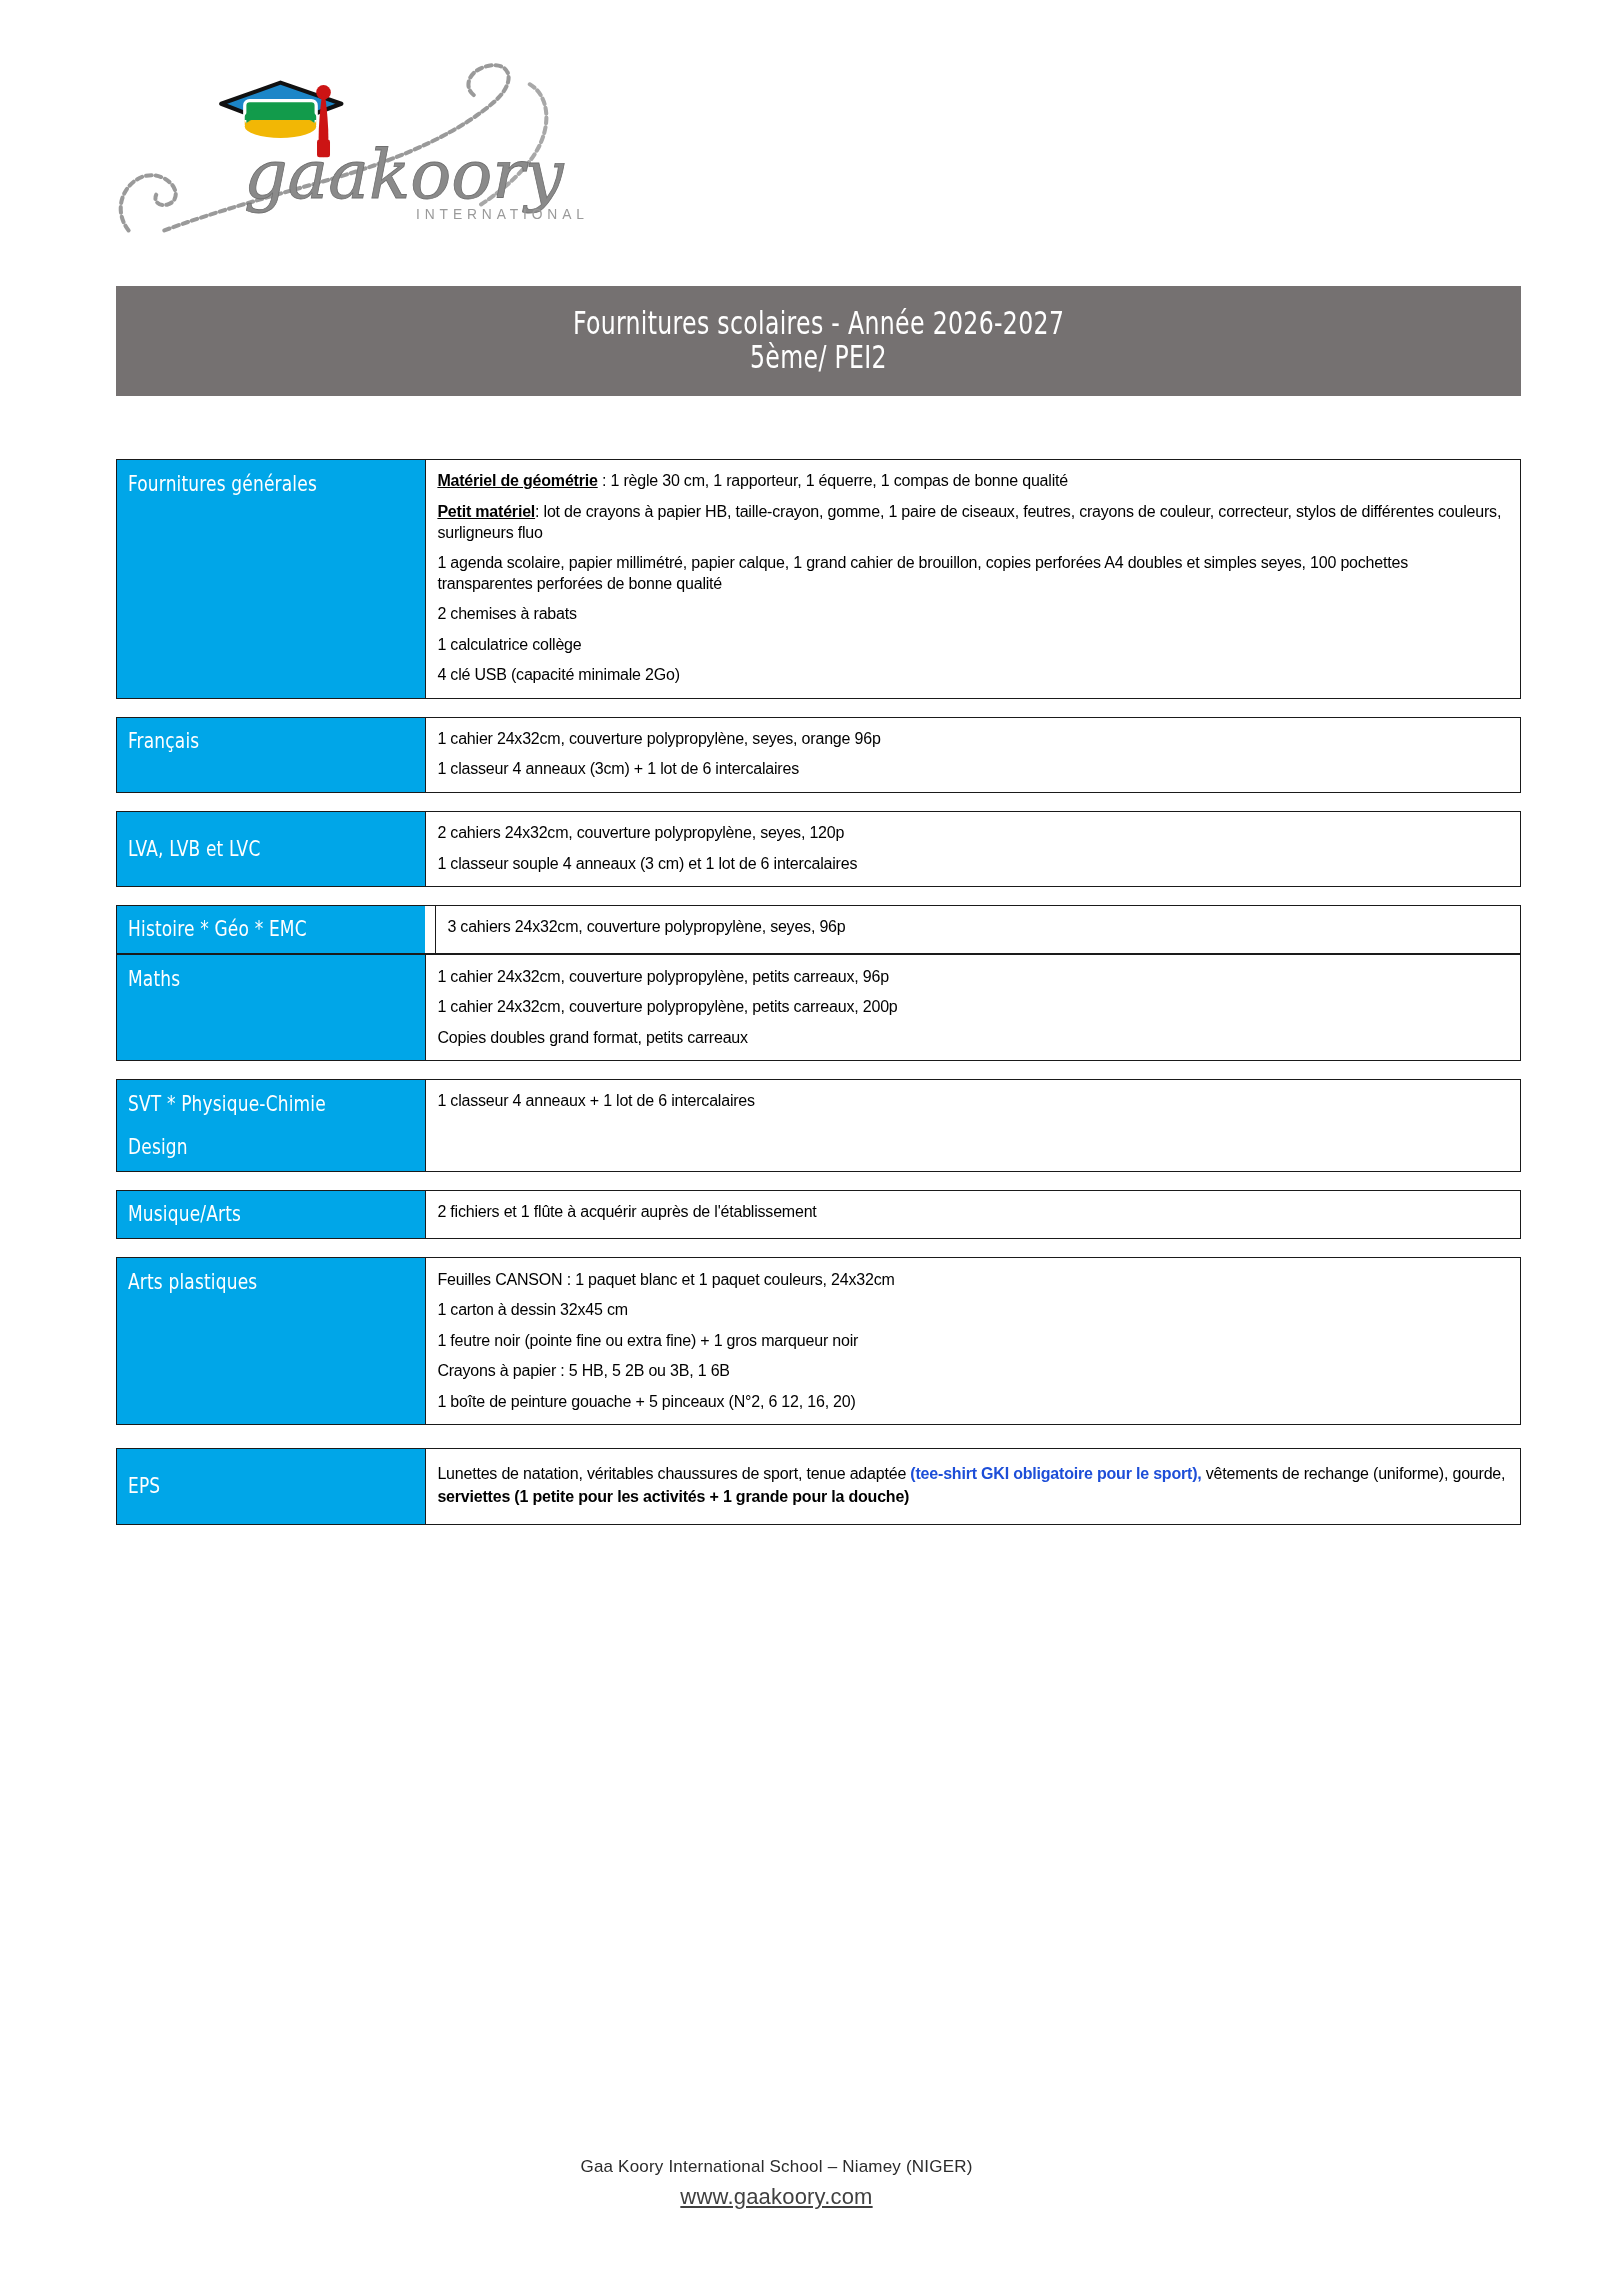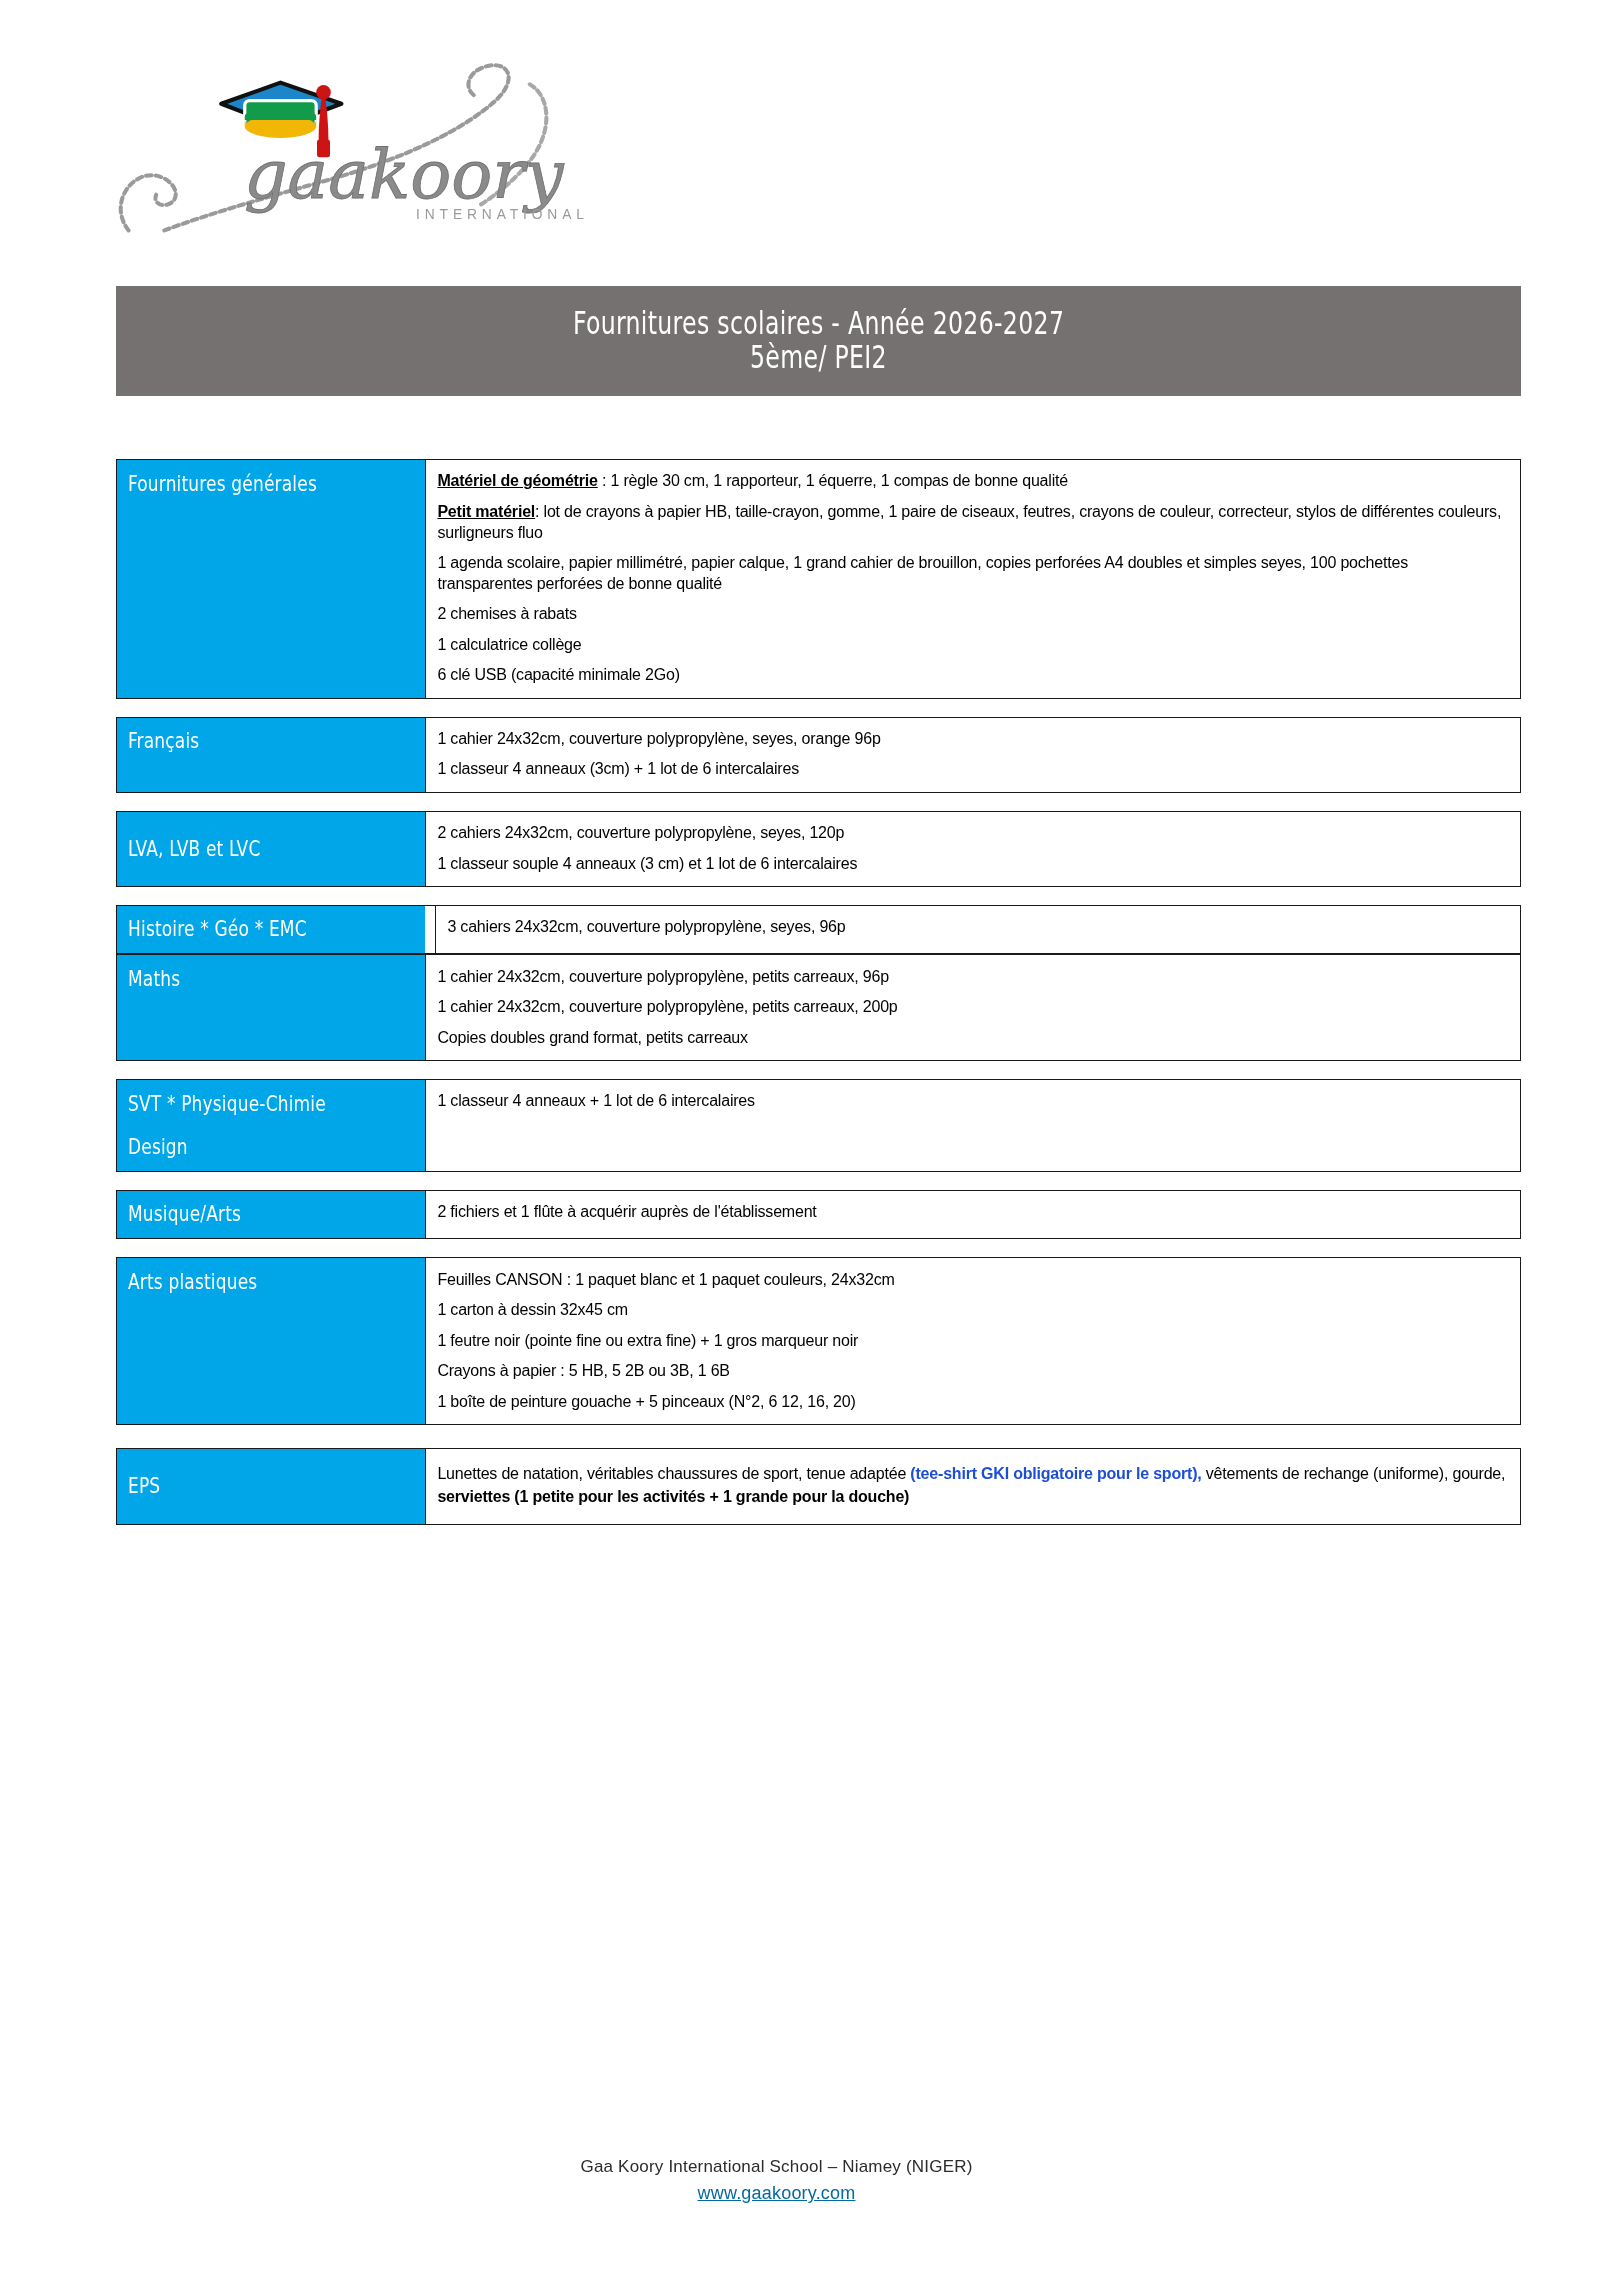--- a/index.html
+++ b/index.html
@@ -158,22 +158,22 @@
     text-align: center;
   }
   .footer-line {
     font-size: 17px;
     color: #2b2b2b;
     line-height: 1.55;
     font-family: "Liberation Sans", sans-serif;
     letter-spacing: 0.2px;
   }
   .footer-link {
-    font-size: 18px;
-    color: #0369a1;
+    font-size: 22px;
+    color: #404040;
     text-decoration: underline;
     line-height: 1.55;
     font-family: "Liberation Sans", sans-serif;
     letter-spacing: 0.2px;
   }
 </style>
 </head>
 <body>
 
 <div class="page">
@@ -211,21 +211,21 @@
     <div class="srow r-gen">
       <div class="label-cell">
         <div class="label-text">Fournitures générales</div>
       </div>
       <div class="content-cell">
         <p class="citem"><span class="u">Matériel de géométrie</span><span> : 1 règle 30 cm, 1 rapporteur, 1 équerre, 1 compas de bonne qualité</span></p>
         <p class="citem"><span class="u">Petit matériel</span><span>: lot de crayons à papier HB, taille-crayon, gomme, 1 paire de ciseaux, feutres, crayons de couleur, correcteur, stylos de différentes couleurs, surligneurs fluo</span></p>
         <p class="citem">1 agenda scolaire, papier millimétré, papier calque, 1 grand cahier de brouillon, copies perforées A4 doubles et simples seyes, 100 pochettes transparentes perforées de bonne qualité</p>
         <p class="citem">2 chemises à rabats</p>
         <p class="citem">1 calculatrice collège</p>
-        <p class="citem">6 clé USB (capacité minimale 2Go)</p>
+        <p class="citem">4 clé USB (capacité minimale 2Go)</p>
       </div>
     </div>
 
     <div class="srow r-fr">
       <div class="label-cell">
         <div class="label-text">Français</div>
       </div>
       <div class="content-cell">
         <p class="citem">1 cahier  24x32cm, couverture polypropylène, seyes, orange 96p</p>
         <p class="citem">1 classeur 4 anneaux (3cm) + 1 lot de 6 intercalaires</p>

